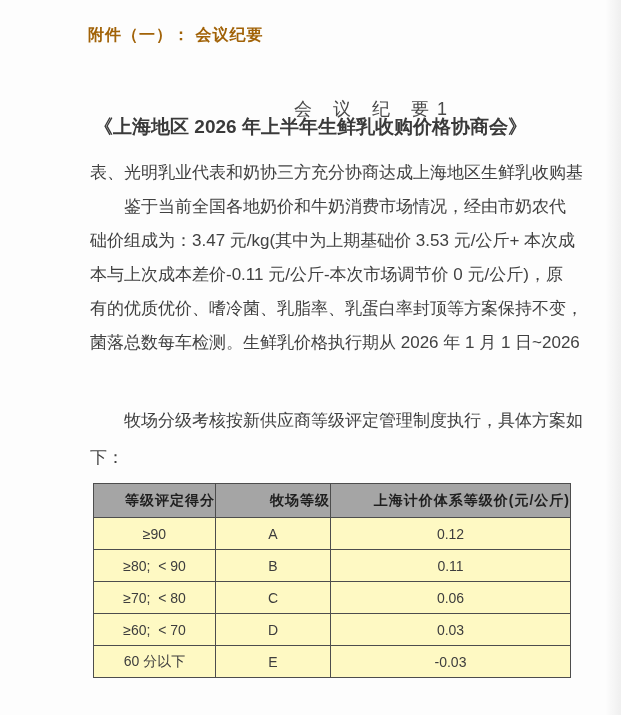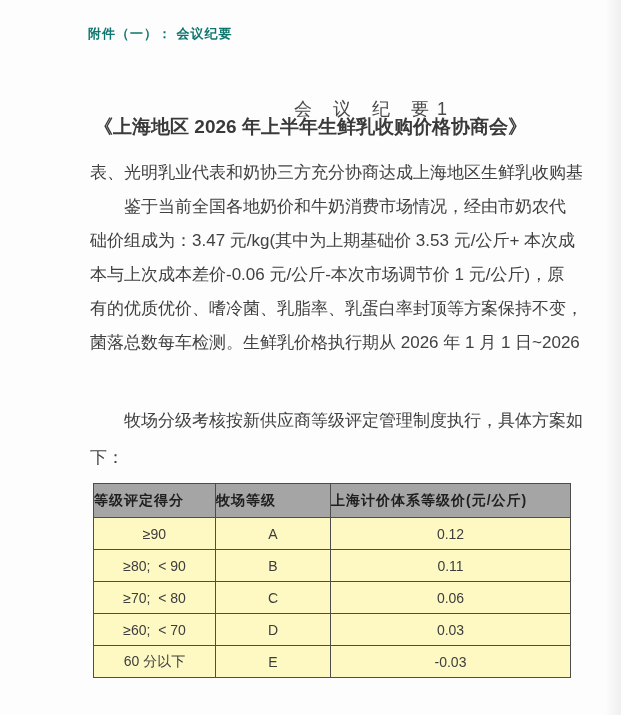--- a/index.html
+++ b/index.html
@@ -16,21 +16,21 @@
   }
   
   .page .edge-shadow {
     position: absolute; top: 0; right: 0;
     width: 16px; height: 100%;
     background: linear-gradient(to right, rgba(0,0,0,0), rgba(0,0,0,0.055));
     pointer-events: none;
   }
   .attachment-heading {
     position: absolute; left: 88px; top: 25px;
-    font-size: 13px; font-weight: 700; color: #0f766e;
+    font-size: 16px; font-weight: 700; color: #a16207;
     letter-spacing: 1px;
   }
   .doc-title {
     position: absolute; left: 0; top: 70px; width: 621px;
     text-align: center;
     font-size: 19px; font-weight: 600; color: #3a3a3a; margin-top: 44px;
   }
   .minutes-title {
     position: absolute; left: 294px; top: 97px;
     font-size: 18px; color: #4a4a4a;
@@ -51,21 +51,21 @@
     border-collapse: collapse;
     table-layout: fixed;
     font-size: 14px;
   }
   .grade-table th {
     background: #a5a5a5;
     color: #1f1f1f;
     font-weight: 700;
     height: 34px;
     border: 1px solid #4d4d4d;
-    text-align: left;
+    text-align: right;
     letter-spacing: 1px;
   }
   .grade-table td {
     height: 32px;
     border: 1px solid #4d4d4d;
     text-align: center;
     vertical-align: middle;
     color: #3d3d3d;
     white-space: pre;
     background: #fef9c3;
@@ -83,21 +83,21 @@
   <div class="attachment-heading">附件（一）： 会议纪要</div>
 
   <div class="doc-title">《上海地区 2026 年上半年生鲜乳收购价格协商会》</div>
 
   <div class="minutes-title">会 议 纪 要1</div>
 
   <div class="para para1">
     <div class="line">表、光明乳业代表和奶协三方充分协商达成上海地区生鲜乳收购基</div>
     <div class="line indent">鉴于当前全国各地奶价和牛奶消费市场情况，经由市奶农代</div>
     <div class="line">础价组成为：3.47 元/kg(其中为上期基础价 3.53 元/公斤+ 本次成</div>
-    <div class="line">本与上次成本差价-0.06 元/公斤-本次市场调节价 1 元/公斤)，原</div>
+    <div class="line">本与上次成本差价-0.11 元/公斤-本次市场调节价 0 元/公斤)，原</div>
     <div class="line">有的优质优价、嗜冷菌、乳脂率、乳蛋白率封顶等方案保持不变，</div>
     <div class="line">菌落总数每车检测。生鲜乳价格执行期从 2026 年 1 月 1 日~2026</div>
   </div>
 
   <div class="para para2">
     <div class="line indent">牧场分级考核按新供应商等级评定管理制度执行，具体方案如</div>
     <div class="line">下：</div>
   </div>
 
   <table class="grade-table">

